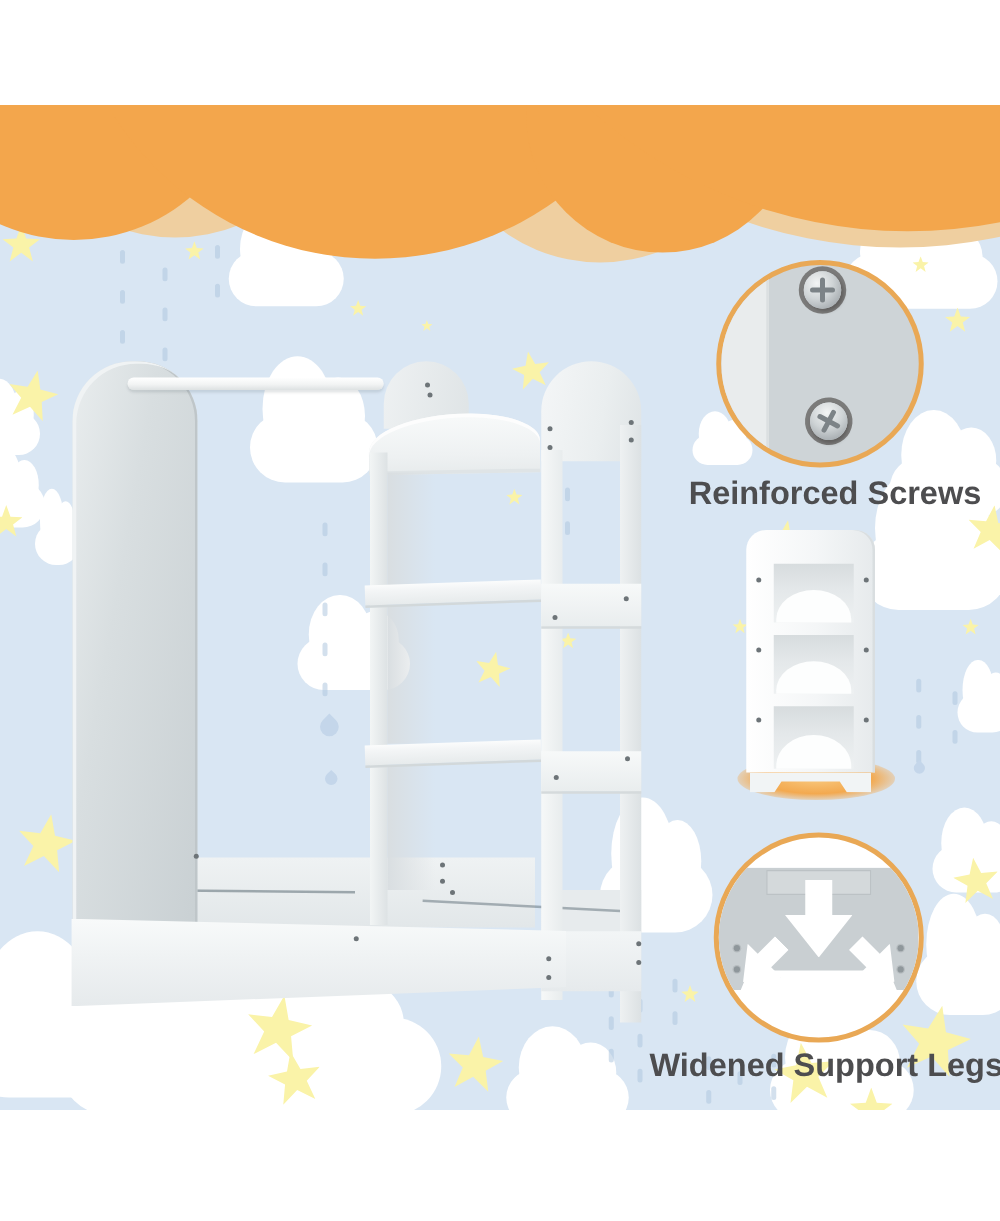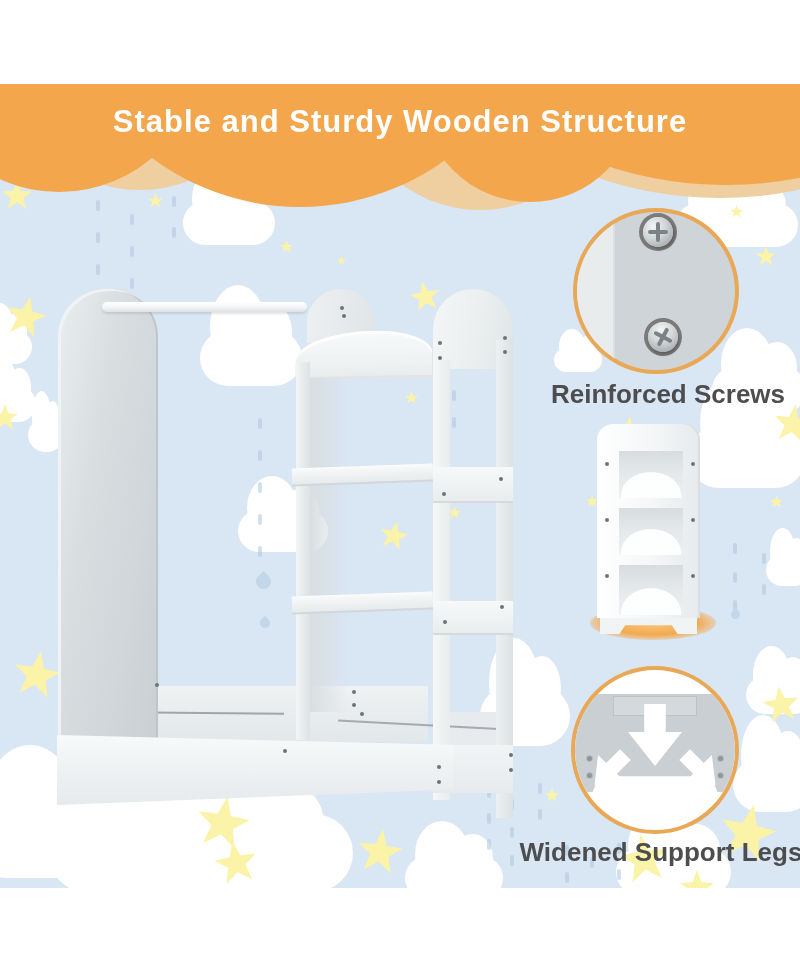--- a/index.html
+++ b/index.html
@@ -214,21 +214,20 @@
 
   <div class="banner">
     <div class="puff-shadow" style="left:5px;top:-164px;width:270px;height:270px;"></div>
     <div class="puff-shadow" style="left:348px;top:-138px;width:264px;height:264px;"></div>
     <div class="puff-shadow" style="left:340px;top:-646px;width:760px;height:760px;"></div>
     <div class="banner-rect"></div>
     <div class="puff" style="left:-85px;top:-180px;width:288px;height:288px;"></div>
     <div class="puff" style="left:52px;top:-373px;width:496px;height:496px;"></div>
     <div class="puff" style="left:421px;top:-100px;width:218px;height:218px;"></div>
     <div class="puff" style="left:346px;top:-659px;width:760px;height:760px;"></div>
-    <h1 class="banner-title" style="margin:0;">Stable and Sturdy Wooden Structure</h1>
   </div>
 
   <div class="callouts">
 
     <div class="detail-circle" style="left:573px;top:208px;width:166px;height:166px;background:#ced4d7;">
       <div style="position:absolute;left:0;top:0;width:36px;height:100%;background:#e9eced;border-right:2px solid #dbdfe1;"></div>
       <div class="screw" style="left:66px;top:5px;"></div>
       <div class="screw" style="left:71px;top:110px;transform:rotate(28deg);"></div>
     </div>
     <div class="caption" style="left:518px;top:379px;width:300px;">Reinforced Screws</div>

